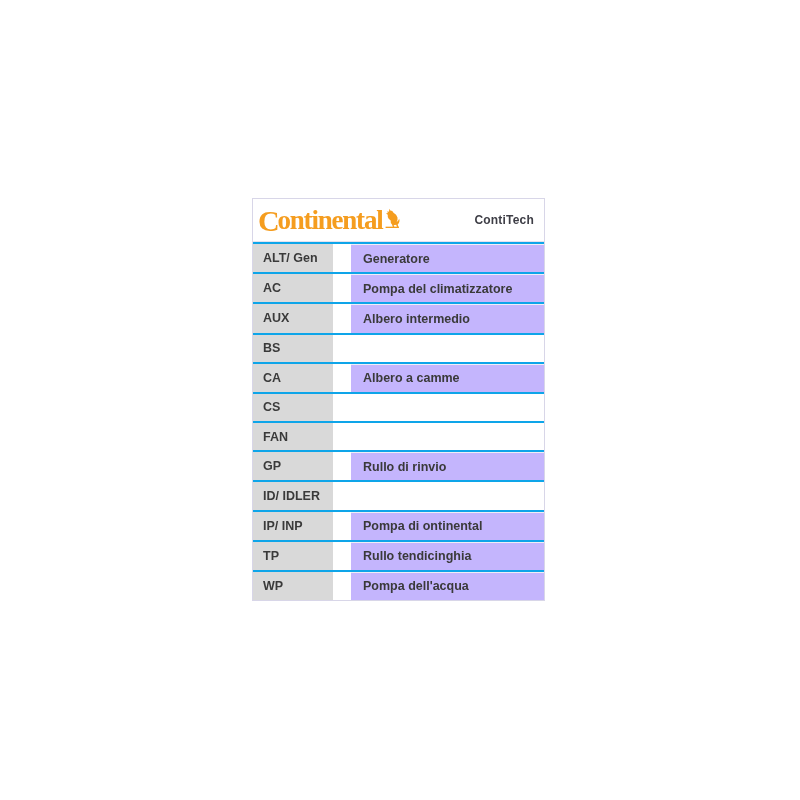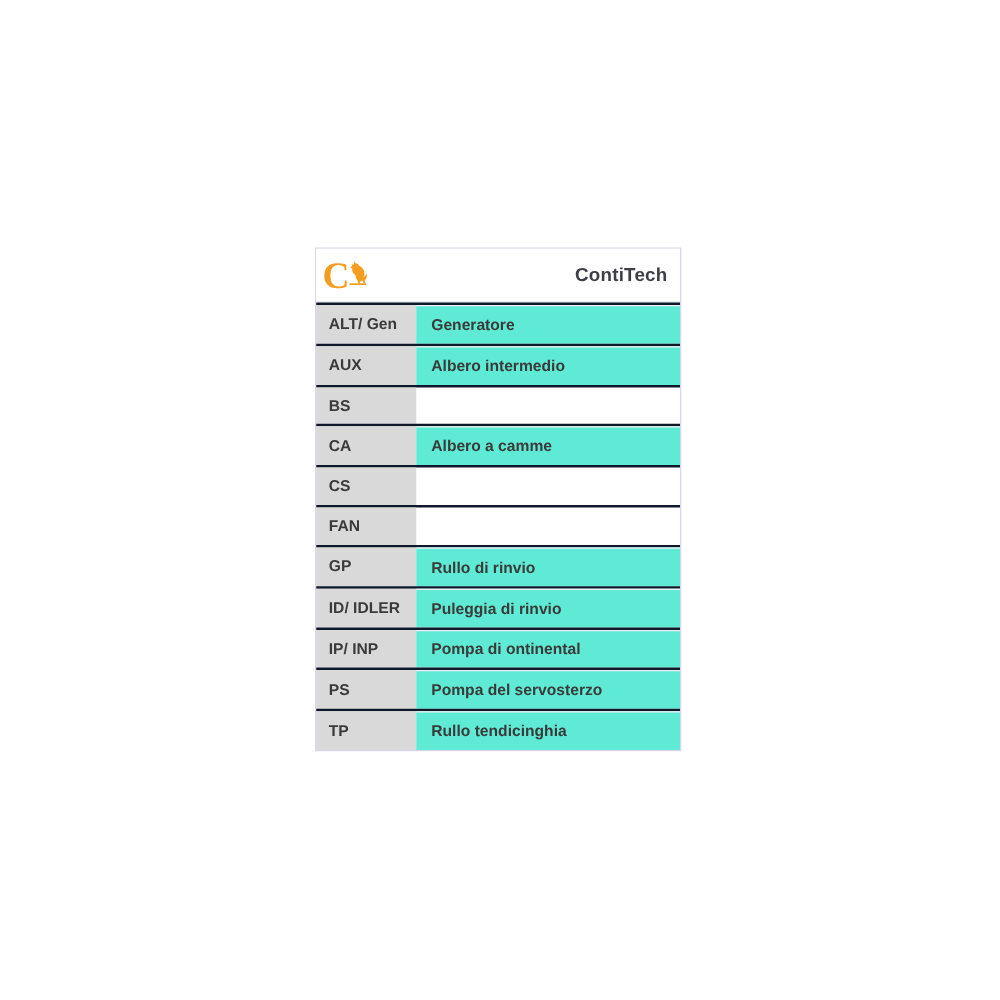--- a/index.html
+++ b/index.html
@@ -28,69 +28,74 @@
     font-family:"Liberation Serif","DejaVu Serif",serif;
     font-weight:bold;
     font-size:27px;
     letter-spacing:-1.2px;
     line-height:1;
   }
   .logo-c { font-size:30px; line-height:0.9; margin-right:-1px; }
   .horse { margin:0 0 1px 2px; }
 
   .division {
-    font-size:15px; font-weight:bold;
+    font-size:12px; font-weight:bold;
     color:#3e3e46; letter-spacing:0.2px;
   }
 
   .rows { flex:1 1 auto; display:flex; flex-direction:column; }
 
-  .row { flex:1 1 auto; display:flex; border-top:2px solid #0f172a; }
+  .row { flex:1 1 auto; display:flex; border-top:2px solid #0ea5e9;gap:18px; }
 
   .abbr {
     flex:0 0 80px; width:80px;
     background:#d9d9d9;
     display:flex; align-items:center;
     padding-left:10px;
     font-size:12.5px; font-weight:bold; color:#3a3a3a;
     white-space:nowrap;
   }
 
   .desc {
     flex:1 1 auto;
-    background:#5eead4;
+    background:#c4b5fd;
     border-top:1px solid #f0eef6;
     display:flex; align-items:center;
     padding-left:12px;
     font-size:12.5px; font-weight:bold; color:#3a3a3a;
     white-space:nowrap;
   }
 </style>
 </head>
 <body>
 
 <div class="panel">
 
   <div class="header">
     <div class="logo">
       <span class="logo-c">C</span>
+        <span>ontinental</span>
       <span class="horse">
         <svg width="17" height="20" viewBox="0 0 20 24">
           <path fill="#F59D1F" d="M5,1 L6.2,3 Q9,3 10,5.8 Q13.8,7.6 14.8,11.5 Q15.3,14.5 13.8,16.8 Q15.8,15.8 16.8,13 Q18.2,17 15,19.8 L16,22.8 L14.2,22.8 L13.2,20 L10.2,20.8 L11,22.8 L9.2,22.8 L8.2,19.8 Q6.2,17.8 6.6,15 L4.2,12.8 Q2.6,11 3.1,8.2 L1,6.6 L3.1,6 L2.6,4 L4.6,4.6 Z"></path>
           <rect fill="#F59D1F" x="0.5" y="22.4" width="16" height="1.6"></rect>
         </svg>
       </span>
     </div>
     <div class="division">ContiTech</div>
   </div>
 
   <div class="rows">
     <div class="row">
       <div class="abbr">ALT/ Gen</div>
       <div class="desc">Generatore</div>
+    </div>
+    <div class="row">
+      <div class="abbr">AC</div>
+      <div class="desc">Pompa del climatizzatore</div>
     </div>
     <div class="row">
       <div class="abbr">AUX</div>
       <div class="desc">Albero intermedio</div>
     </div>
     <div class="row">
       <div class="abbr">BS</div>
     </div>
     <div class="row">
       <div class="abbr">CA</div>
@@ -101,29 +106,28 @@
     </div>
     <div class="row">
       <div class="abbr">FAN</div>
     </div>
     <div class="row">
       <div class="abbr">GP</div>
       <div class="desc">Rullo di rinvio</div>
     </div>
     <div class="row">
       <div class="abbr">ID/ IDLER</div>
-      <div class="desc">Puleggia di rinvio</div>
     </div>
     <div class="row">
       <div class="abbr">IP/ INP</div>
       <div class="desc">Pompa di ontinental</div>
     </div>
     <div class="row">
-      <div class="abbr">PS</div>
-      <div class="desc">Pompa del servosterzo</div>
+      <div class="abbr">TP</div>
+      <div class="desc">Rullo tendicinghia</div>
     </div>
     <div class="row">
-      <div class="abbr">TP</div>
-      <div class="desc">Rullo tendicinghia</div>
+      <div class="abbr">WP</div>
+      <div class="desc">Pompa dell'acqua</div>
     </div>
   </div>
 
 </div>
 
 </body></html>

